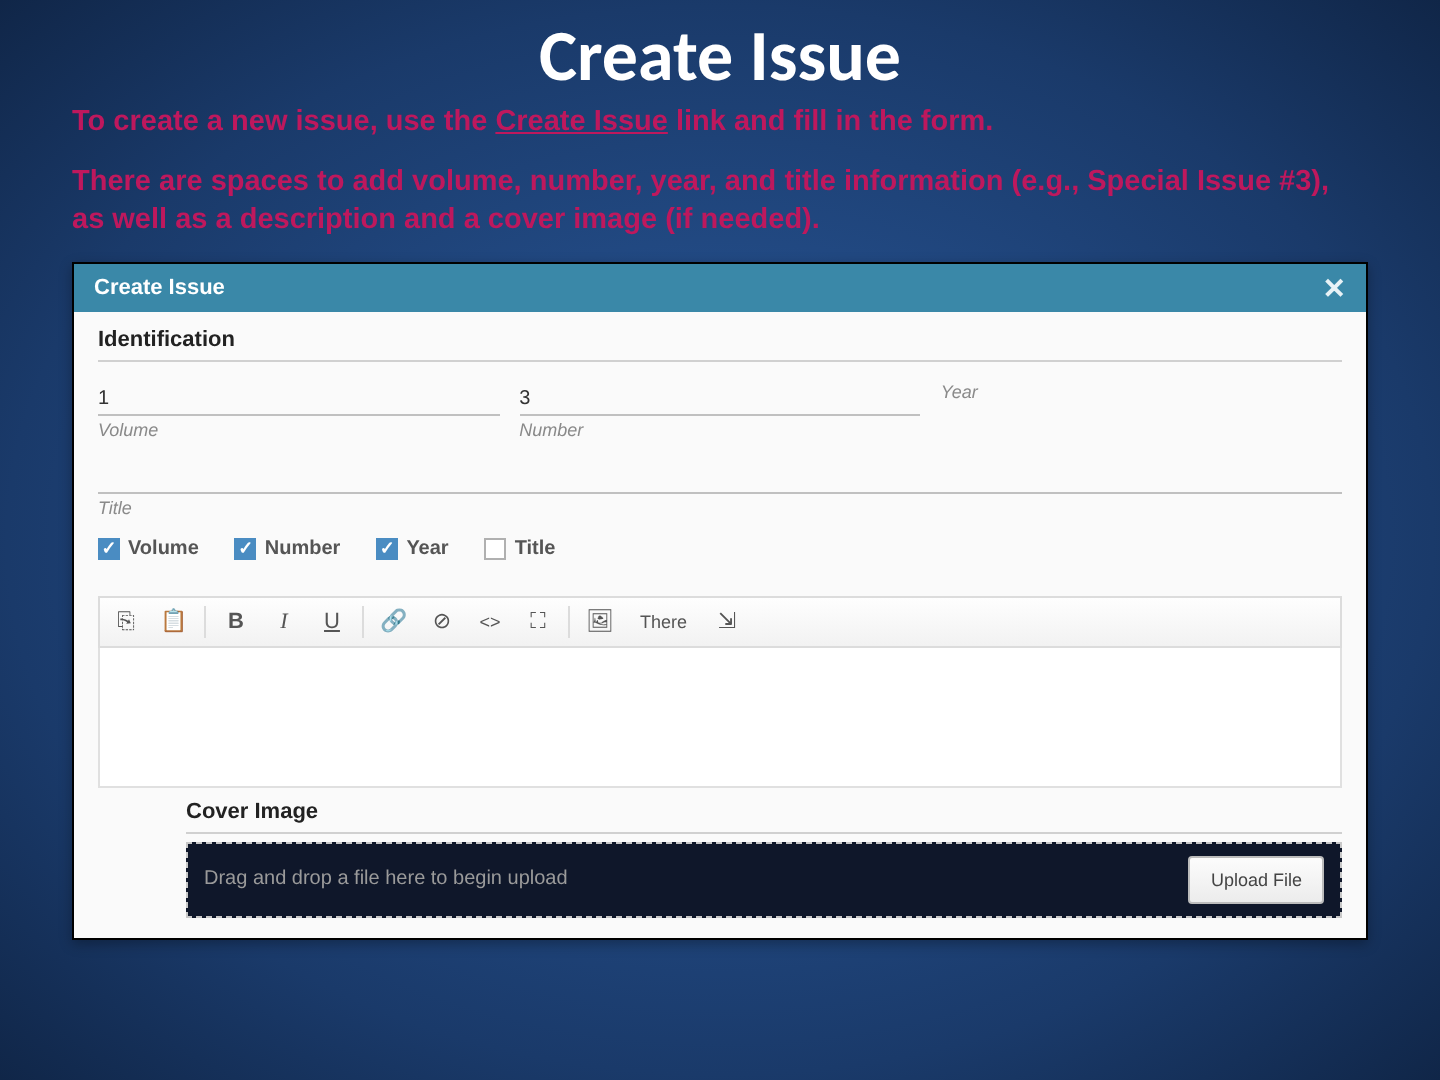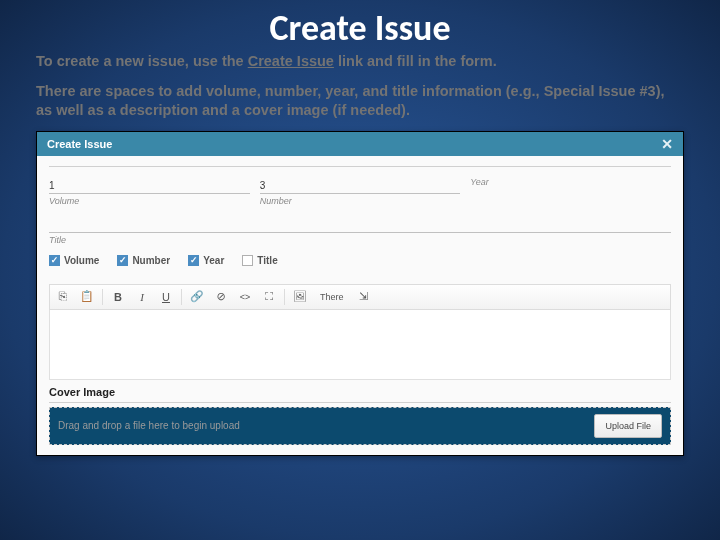--- a/index.html
+++ b/index.html
@@ -11,21 +11,21 @@
   }
   .slide-title {
     font-family: "Segoe UI", Calibri, sans-serif;
     font-size: 36px;
     font-weight: 700;
     color: #ffffff;
     text-align: center;
     margin: 6px 0 2px;
   }
   .slide-text {
-    color: #737373;
+    color: #be185d;
     font-size: 14.5px;
     font-weight: 600;
     line-height: 1.35;
     margin: 0 36px 10px 36px;
   }
   .slide-text .bold { font-weight: 700; text-decoration: underline; }
   .panel {
     margin: 6px 36px 0 36px;
     background: #fafafa;
     border: 1px solid #000;
@@ -110,24 +110,24 @@
     font-size: 9px; color: #555;
     padding: 0 6px; height: 20px;
     border: 1px solid transparent;
   }
   .editor-area {
     height: 70px;
     border: 1px solid #e0e0e0;
     border-top: none;
     background: #fff;
   }
-  .cover-section { padding: 4px 12px 10px; }
+  .cover-section { padding: 4px 12px 10px; margin-left: 44px; }
   .dropzone {
     border: 1px dashed #c8c8c8;
-    background: #0c4a6e;
+    background: #0f172a;
     display: flex;
     justify-content: space-between;
     align-items: center;
     padding: 6px 8px;
     font-size: 10px;
     color: #9a9a9a;
     margin-top: 4px;
   }
   .upload-file-btn {
     border: 1px solid #bcbcbc;
@@ -148,20 +148,21 @@
 </p>
 <p class="slide-text">There are spaces to add volume, number, year, and title information (e.g., Special Issue #3), as well as a description and a cover image (if needed).</p>
 
 <div class="panel">
   <div class="panel-header">
     <span>Create Issue</span>
     <span class="panel-close">✕</span>
   </div>
 
   <div class="section">
+    <div class="section-title">Identification</div>
     <div class="hr"></div>
     <div class="row">
       <div class="col">
         <input class="input" value="1" style="">
         <div class="field-label">Volume</div>
       </div>
       <div class="col">
         <input class="input" value="3" style="">
         <div class="field-label">Number</div>
       </div>

